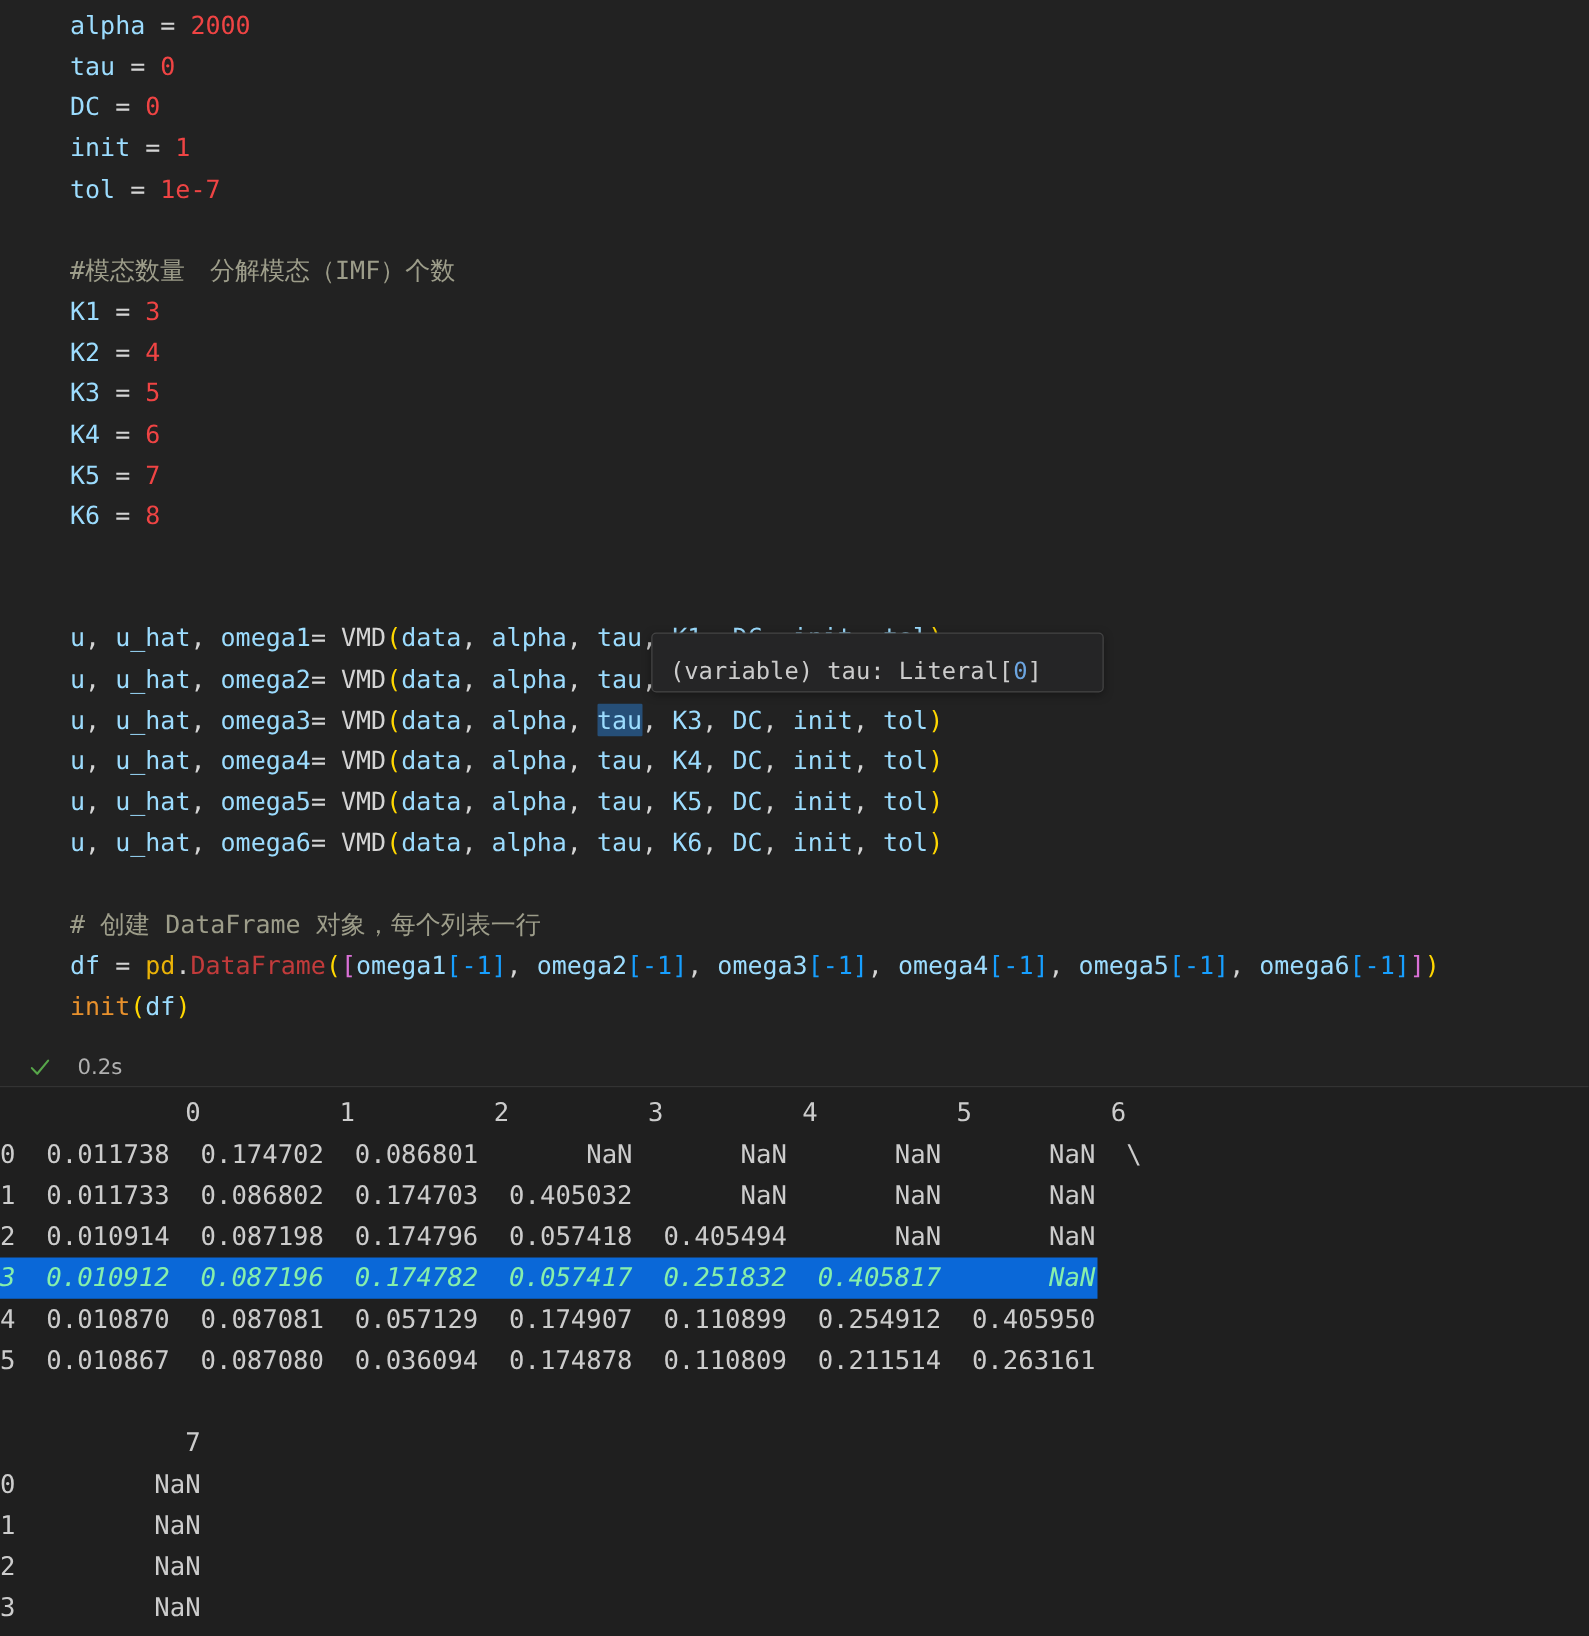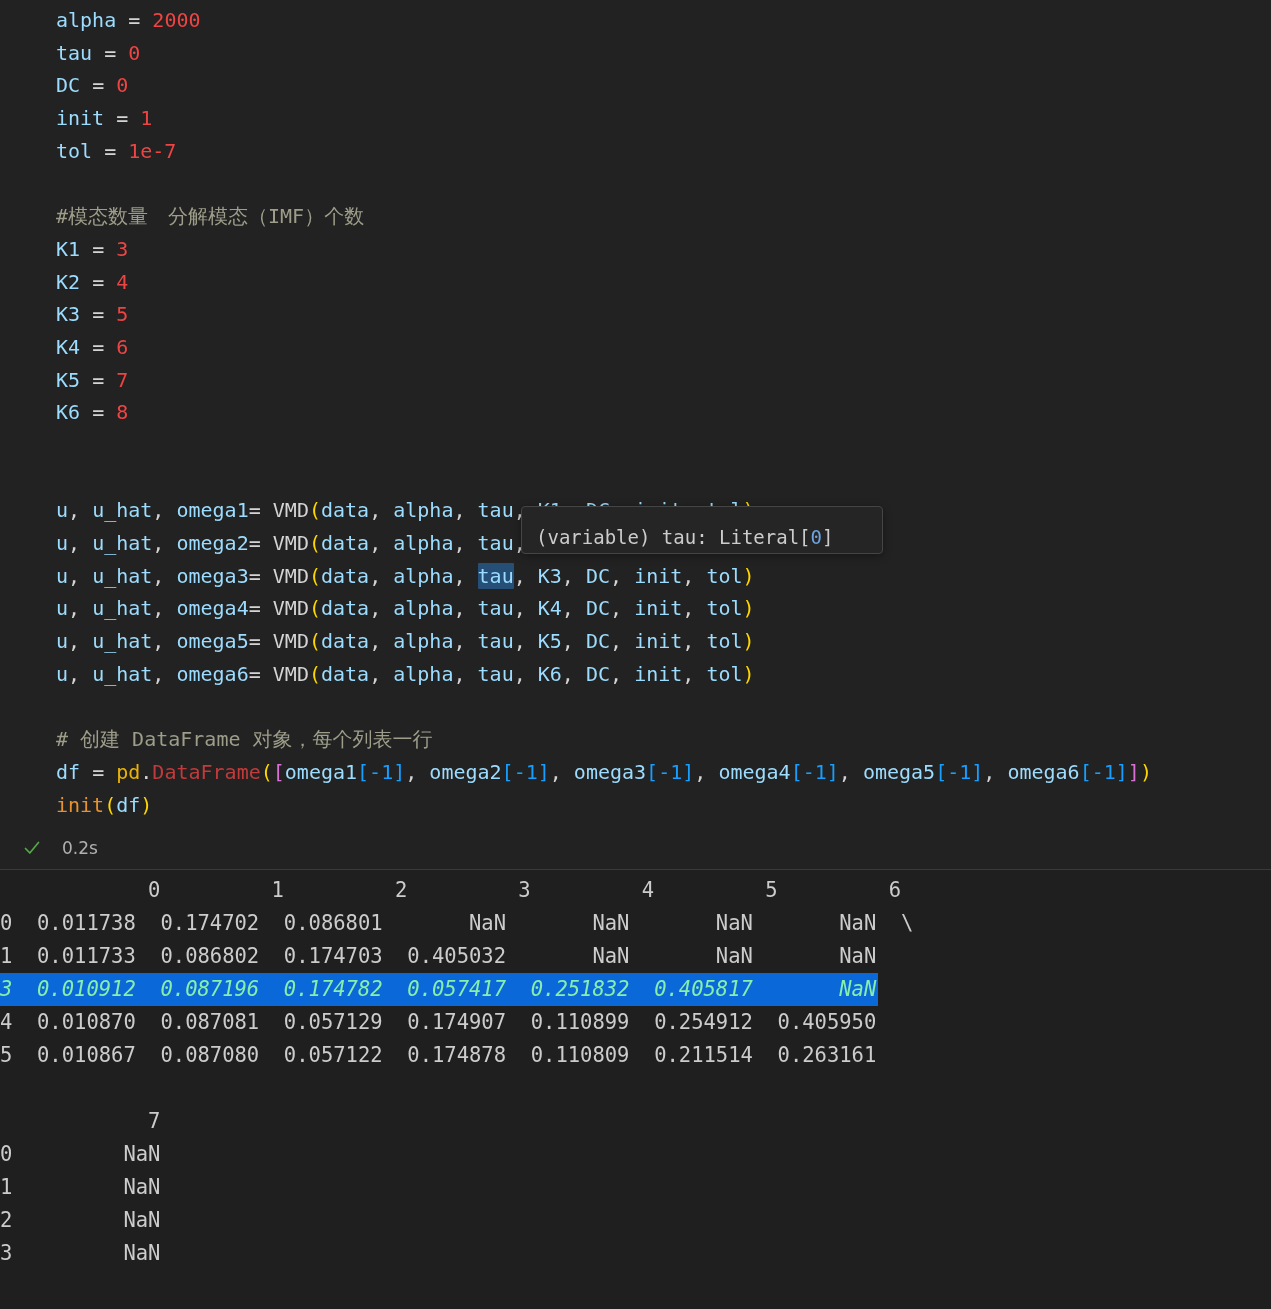--- a/index.html
+++ b/index.html
@@ -94,21 +94,21 @@
   .tt-blue { color: #6ca5e0; }
 
   
   .exec-status {
     position: absolute;
     left: 0;
     top: 838px;
     width: 1156px;
     height: 32px;
     display: flex;
-    align-items: flex-start;
+    align-items: center;
   }
   .check-icon {
     margin-left: 22px;
     width: 20px;
     height: 20px;
     display: inline-block;
     position: relative;
   }
   .check-icon svg { display: block; }
   .exec-time {
@@ -224,22 +224,23 @@
     <span class="exec-time">0.2s</span>
   </div>
 
   <div class="cell-divider"></div>
 </div>
 
 <div class="output">
   <div class="out-line">            0         1         2         3         4         5         6   </div>
   <div class="out-line">0  0.011738  0.174702  0.086801       NaN       NaN       NaN       NaN  \</div>
   <div class="out-line">1  0.011733  0.086802  0.174703  0.405032       NaN       NaN       NaN</div>
+  <div class="out-line">2  0.010914  0.087198  0.174796  0.057418  0.405494       NaN       NaN</div>
   <div class="out-line"><span class="out-row-sel">3  0.010912  0.087196  0.174782  0.057417  0.251832  0.405817       NaN</span></div>
   <div class="out-line">4  0.010870  0.087081  0.057129  0.174907  0.110899  0.254912  0.405950</div>
-  <div class="out-line">5  0.010867  0.087080  0.057122  0.174878  0.110809  0.211514  0.263161</div>
+  <div class="out-line">5  0.010867  0.087080  0.036094  0.174878  0.110809  0.211514  0.263161</div>
   <div class="out-line blank">&nbsp;</div>
   <div class="out-line">            7</div>
   <div class="out-line">0         NaN</div>
   <div class="out-line">1         NaN</div>
   <div class="out-line">2         NaN</div>
   <div class="out-line">3         NaN</div>
 </div>
 
 </body></html>

